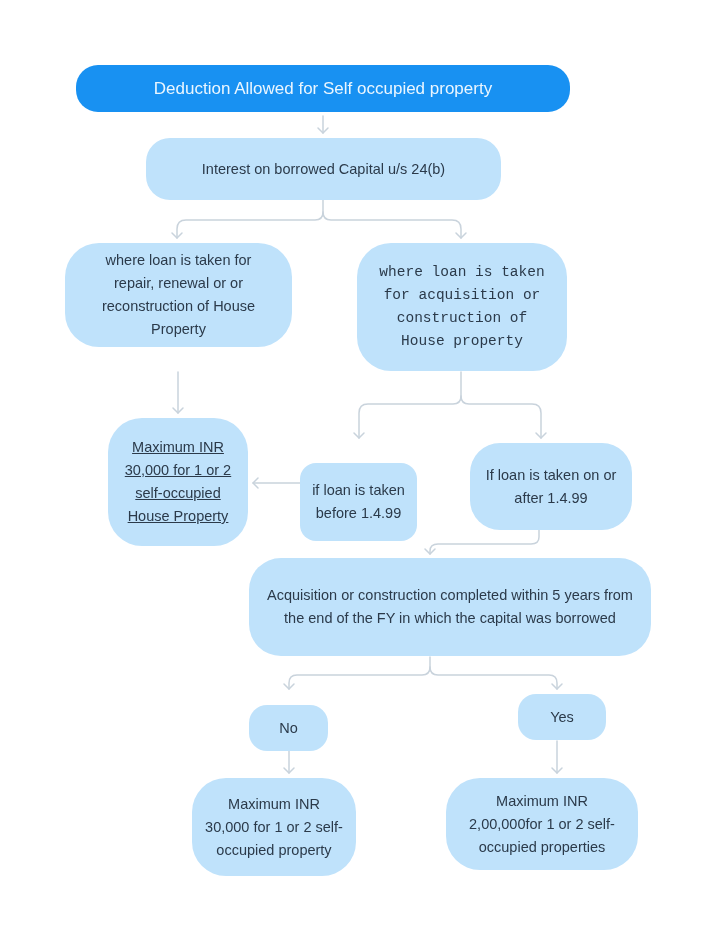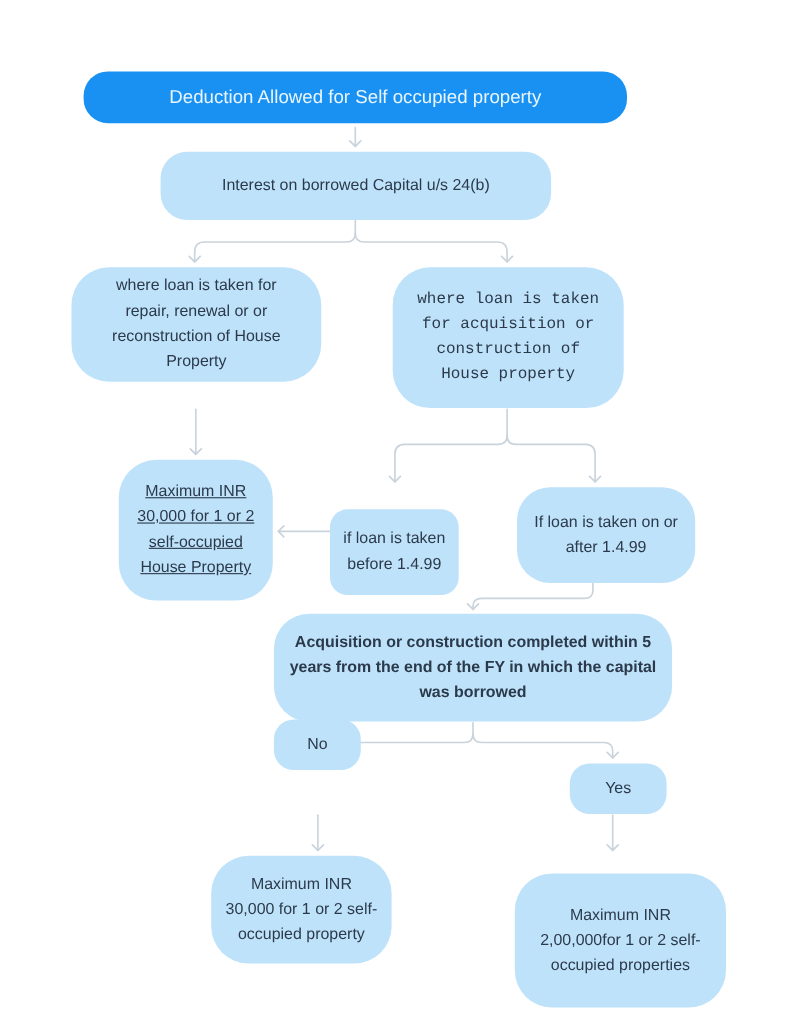--- a/index.html
+++ b/index.html
@@ -55,21 +55,21 @@
 <div class="node" style="left:65px;top:243px;width:227px;height:104px;padding:0 20px;border-radius:34px;">where loan is taken for repair, renewal or or reconstruction of House Property</div>
 
 <div class="node" style="left:357px;top:243px;width:210px;height:128px;padding:0 20px;border-radius:34px;font-family:Liberation Mono, monospace;">where loan is taken for acquisition or construction of House property</div>
 
 <div class="node" style="left:108px;top:418px;width:140px;height:128px;padding:0 10px;border-radius:34px;text-decoration:underline;">Maximum INR 30,000 for 1 or 2 self-occupied House Property</div>
 
 <div class="node" style="left:300px;top:443px;width:117px;height:78px;padding:0 6px;border-radius:16px;margin-top:20px;">if loan is taken before 1.4.99</div>
 
 <div class="node" style="left:470px;top:443px;width:162px;height:87px;padding:0 8px;border-radius:30px;">If loan is taken on or after 1.4.99</div>
 
-<div class="node" style="left:249px;top:558px;width:362px;height:98px;padding:0 14px;border-radius:32px;font-weight:bold;">Acquisition or construction completed within 5 years from the end of the FY in which the capital was borrowed</div>
+<div class="node" style="left:249px;top:558px;width:402px;height:98px;padding:0 14px;border-radius:32px;">Acquisition or construction completed within 5 years from the end of the FY in which the capital was borrowed</div>
 
-<div class="node" style="left:249px;top:654px;width:79px;height:46px;border-radius:18px;">No</div>
+<div class="node" style="left:249px;top:705px;width:79px;height:46px;border-radius:18px;">No</div>
 
 <div class="node" style="left:518px;top:694px;width:88px;height:46px;border-radius:18px;">Yes</div>
 
 <div class="node" style="left:192px;top:778px;width:164px;height:98px;padding:0 12px;border-radius:34px;">Maximum INR 30,000 for 1 or 2 self-occupied property</div>
 
-<div class="node" style="left:468px;top:778px;width:192px;height:122px;padding:0 14px;border-radius:34px;margin-top:16px;">Maximum INR 2,00,000for 1 or 2 self-occupied properties</div>
+<div class="node" style="left:446px;top:778px;width:192px;height:92px;padding:0 14px;border-radius:34px;">Maximum INR 2,00,000for 1 or 2 self-occupied properties</div>
 
 </body></html>

